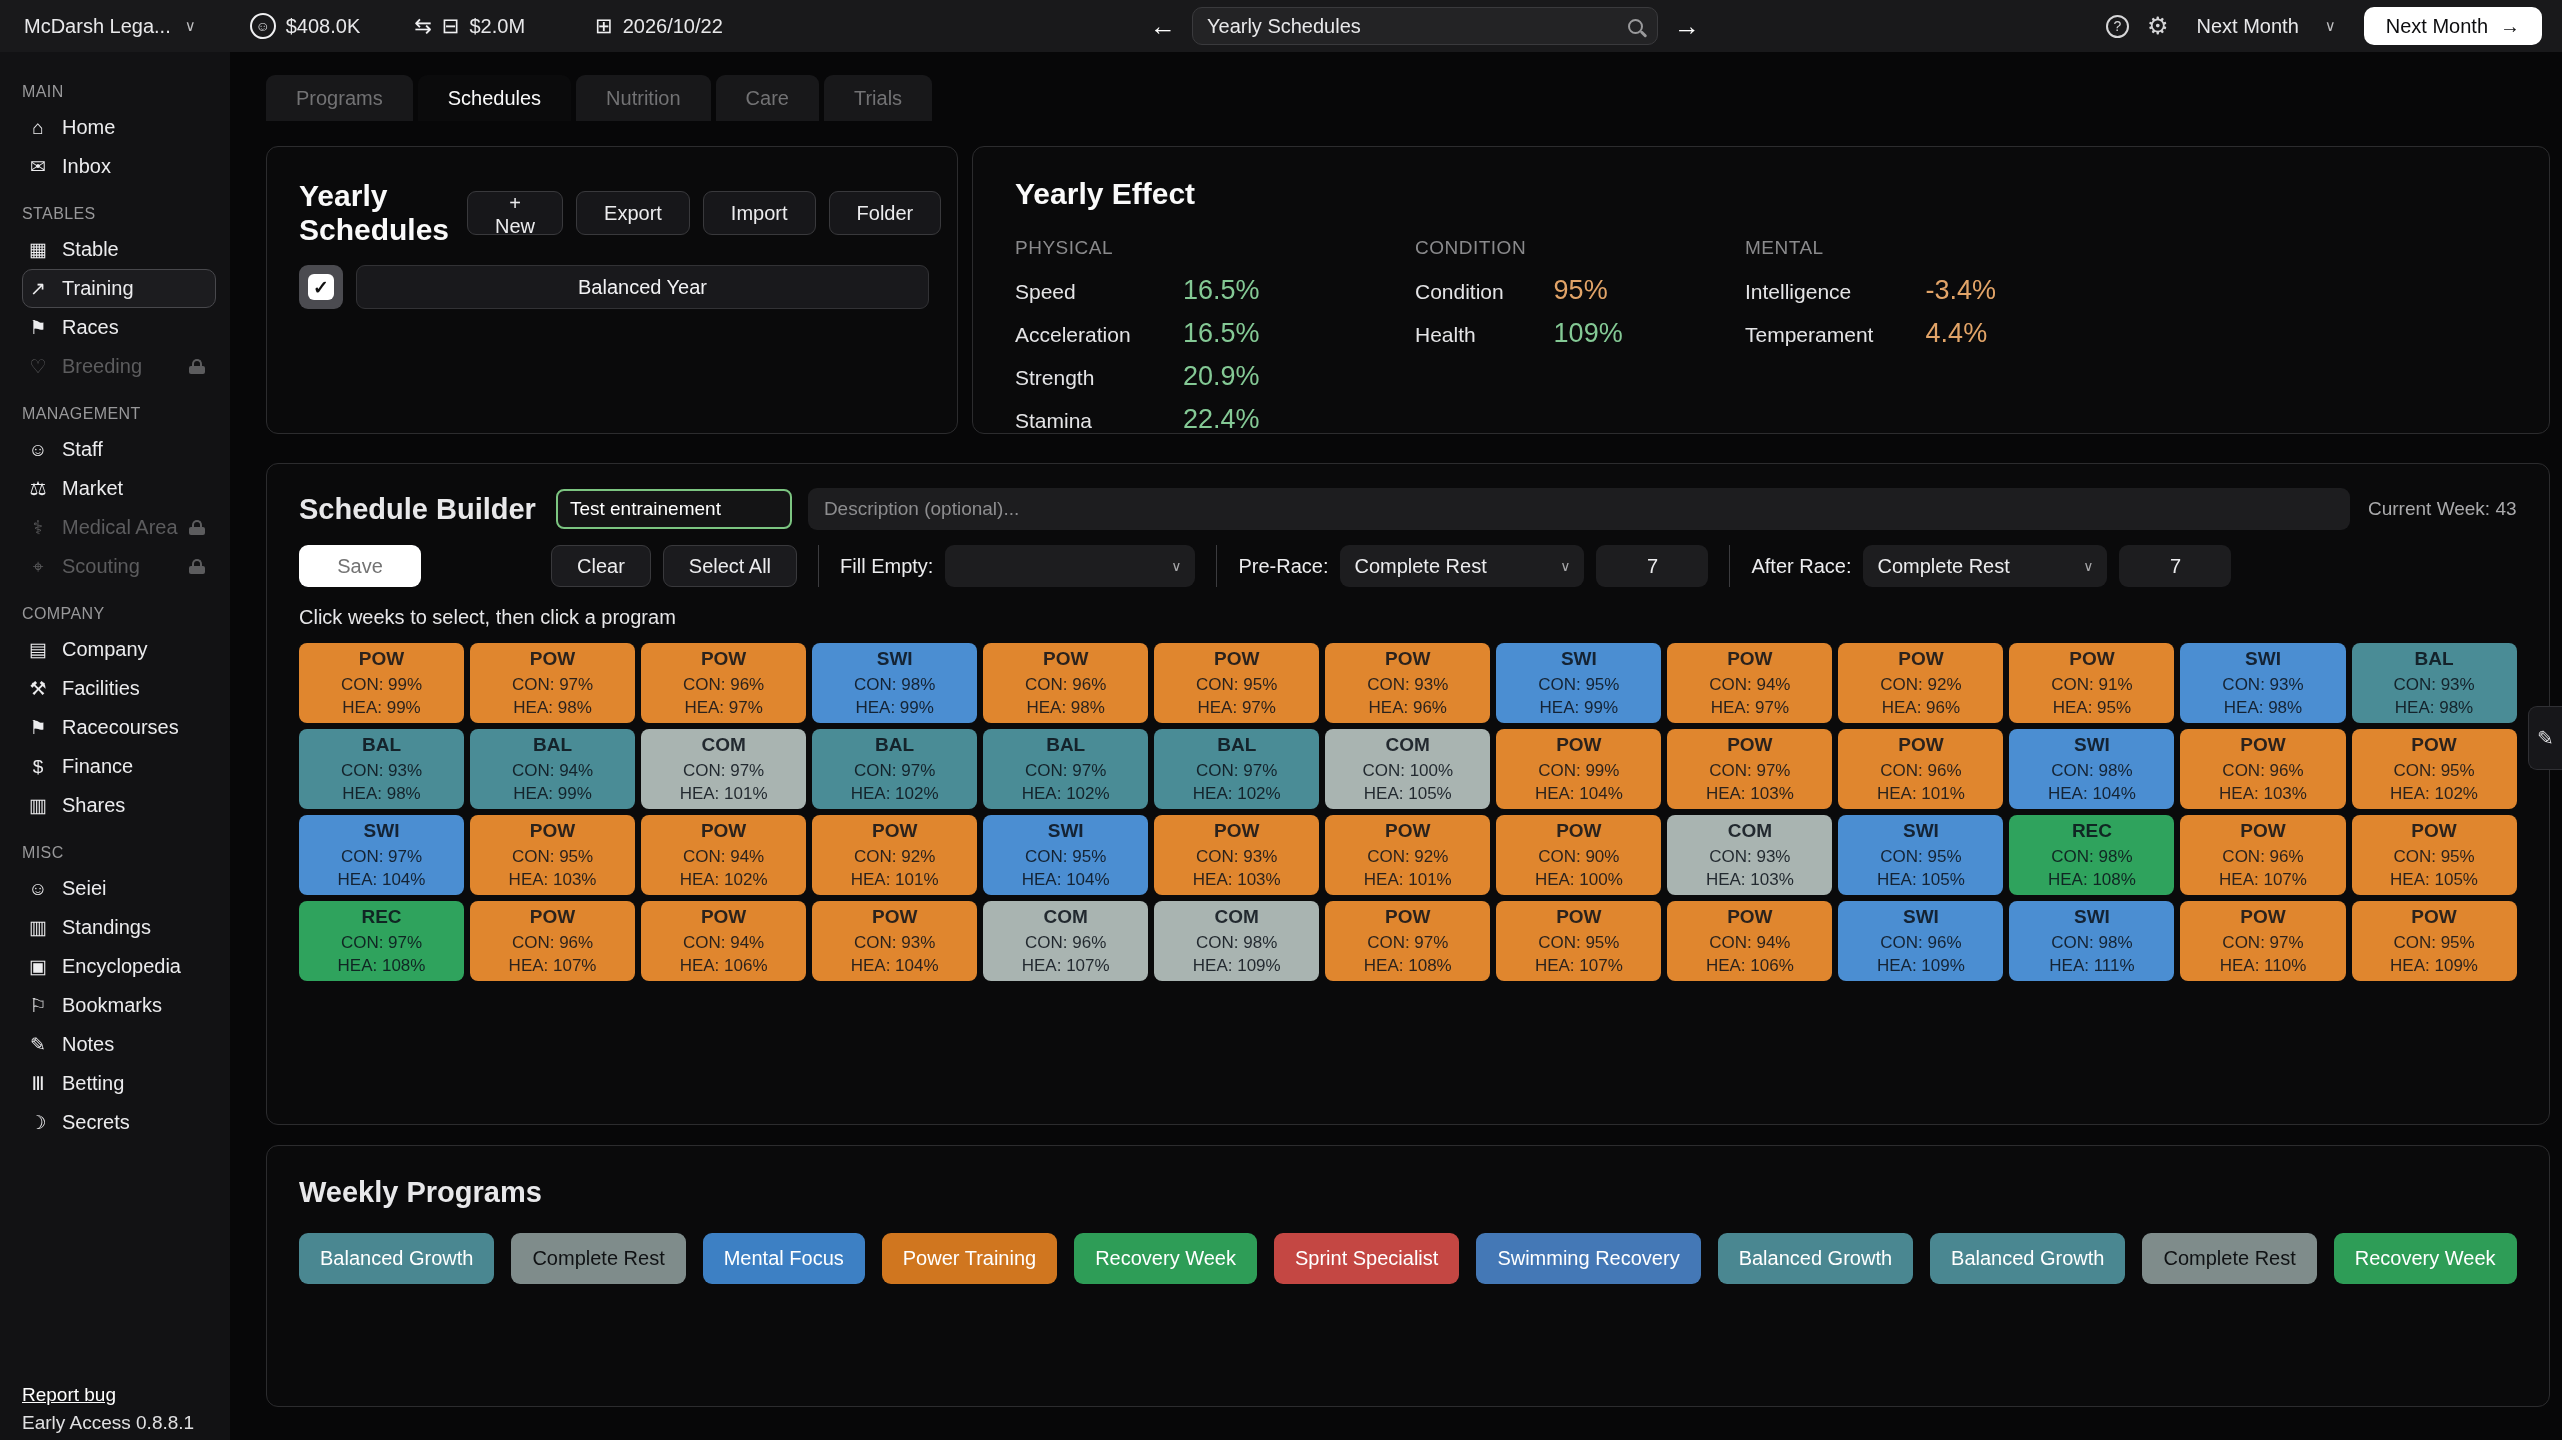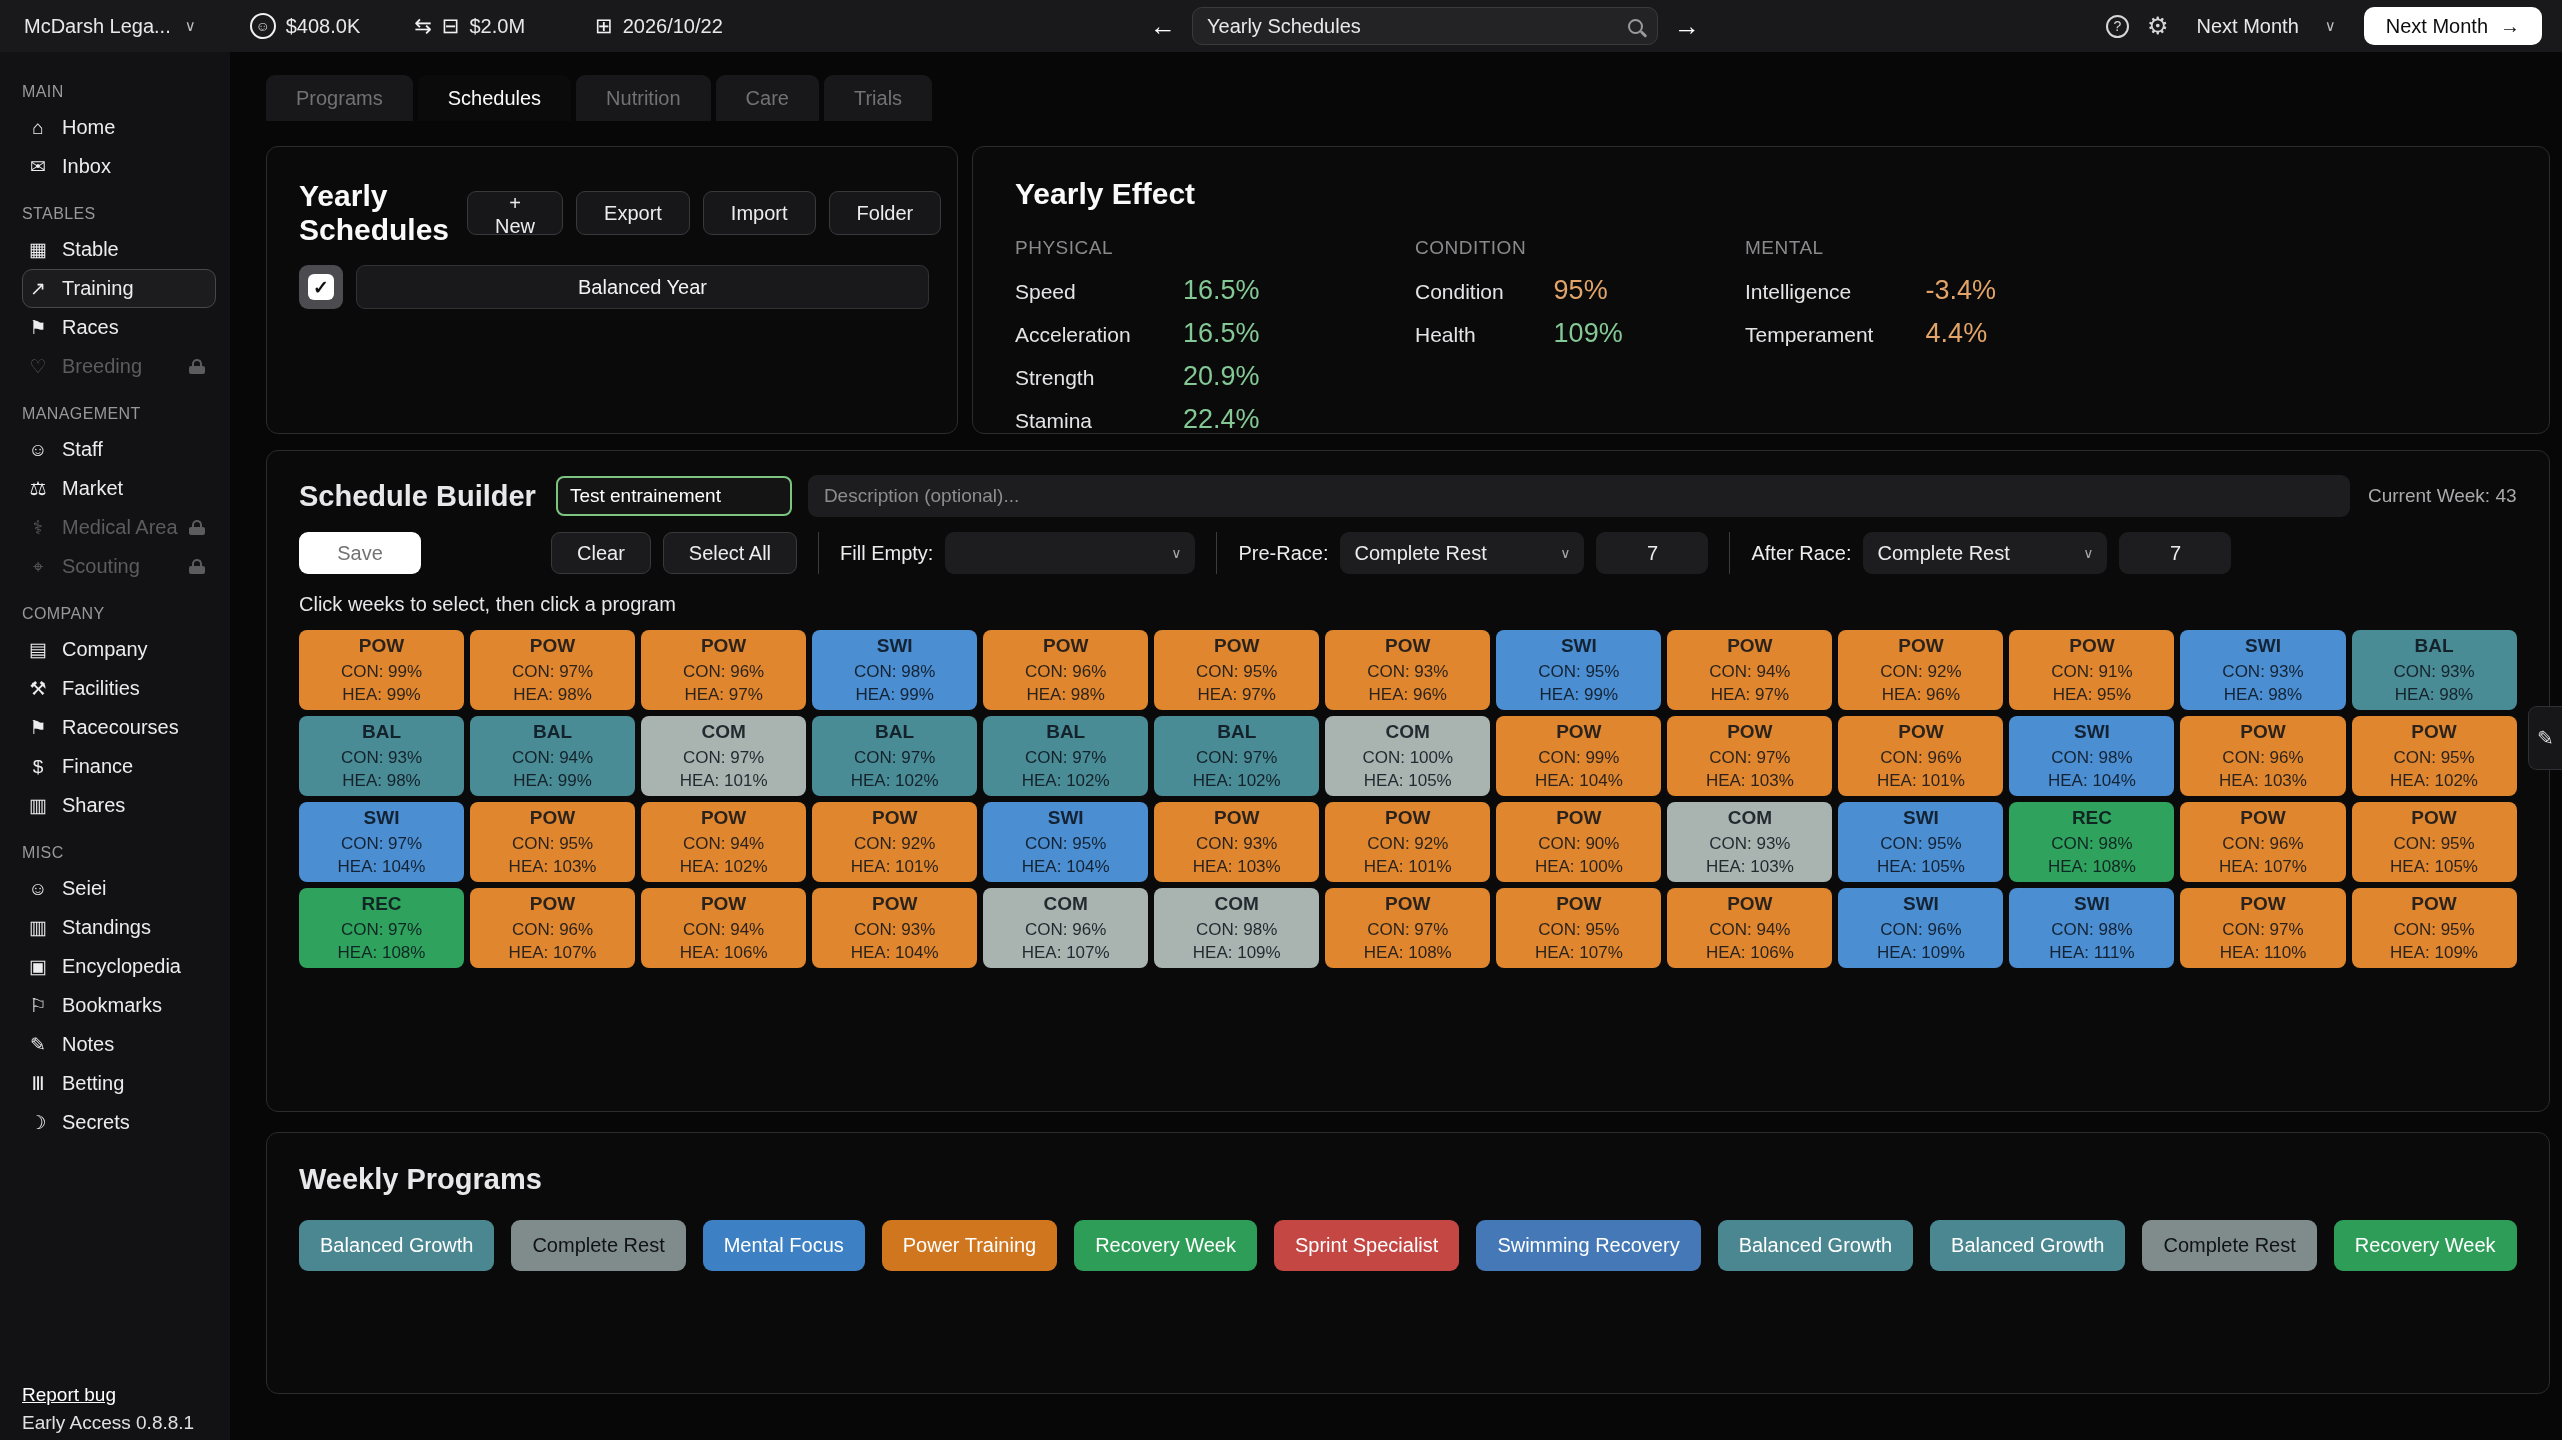--- a/index.html
+++ b/index.html
@@ -89,21 +89,21 @@
   .ye-groups { display:flex; margin-top:26px; }
   .ye-group { display:flex; flex-direction:column; }
   .ye-g-title { font-size:19px; color:#8a8a8c; letter-spacing:.5px; margin-bottom:16px; }
   .ye-stat { display:flex; align-items:baseline; margin-bottom:12px; }
   .ye-label { font-size:21px; color:#e4e4e6; }
   .ye-value { font-size:27px; }
   .tone-green { color:#84c995; }
   .tone-orange { color:#e2a468; }
 
   
-  .sb-panel { margin-top:16px; height:662px; padding:24px 32px; }
+  .sb-panel { margin-top:29px; height:662px; padding:24px 32px; }
   .sb-head { display:flex; align-items:center; }
   .sb-title-main { font-size:29px; font-weight:bold; white-space:nowrap; }
   .name-input { width:236px; height:40px; margin-left:20px; background:#141415;
     border:2px solid #7cc581; border-radius:8px; color:#fff; font-size:19px;
     font-family:inherit; padding:0 12px; outline:none; flex-shrink:0; }
   .desc-input { flex:1; height:42px; margin-left:16px; background:#1d1d1f; border:none;
     border-radius:9px; color:#e8e8ea; font-size:19px; font-family:inherit; padding:0 16px;
     outline:none; }
   .desc-input::placeholder { color:#8d8d8f; }
   .cur-week { font-size:19px; color:#aaaaac; margin-left:18px; white-space:nowrap; }

